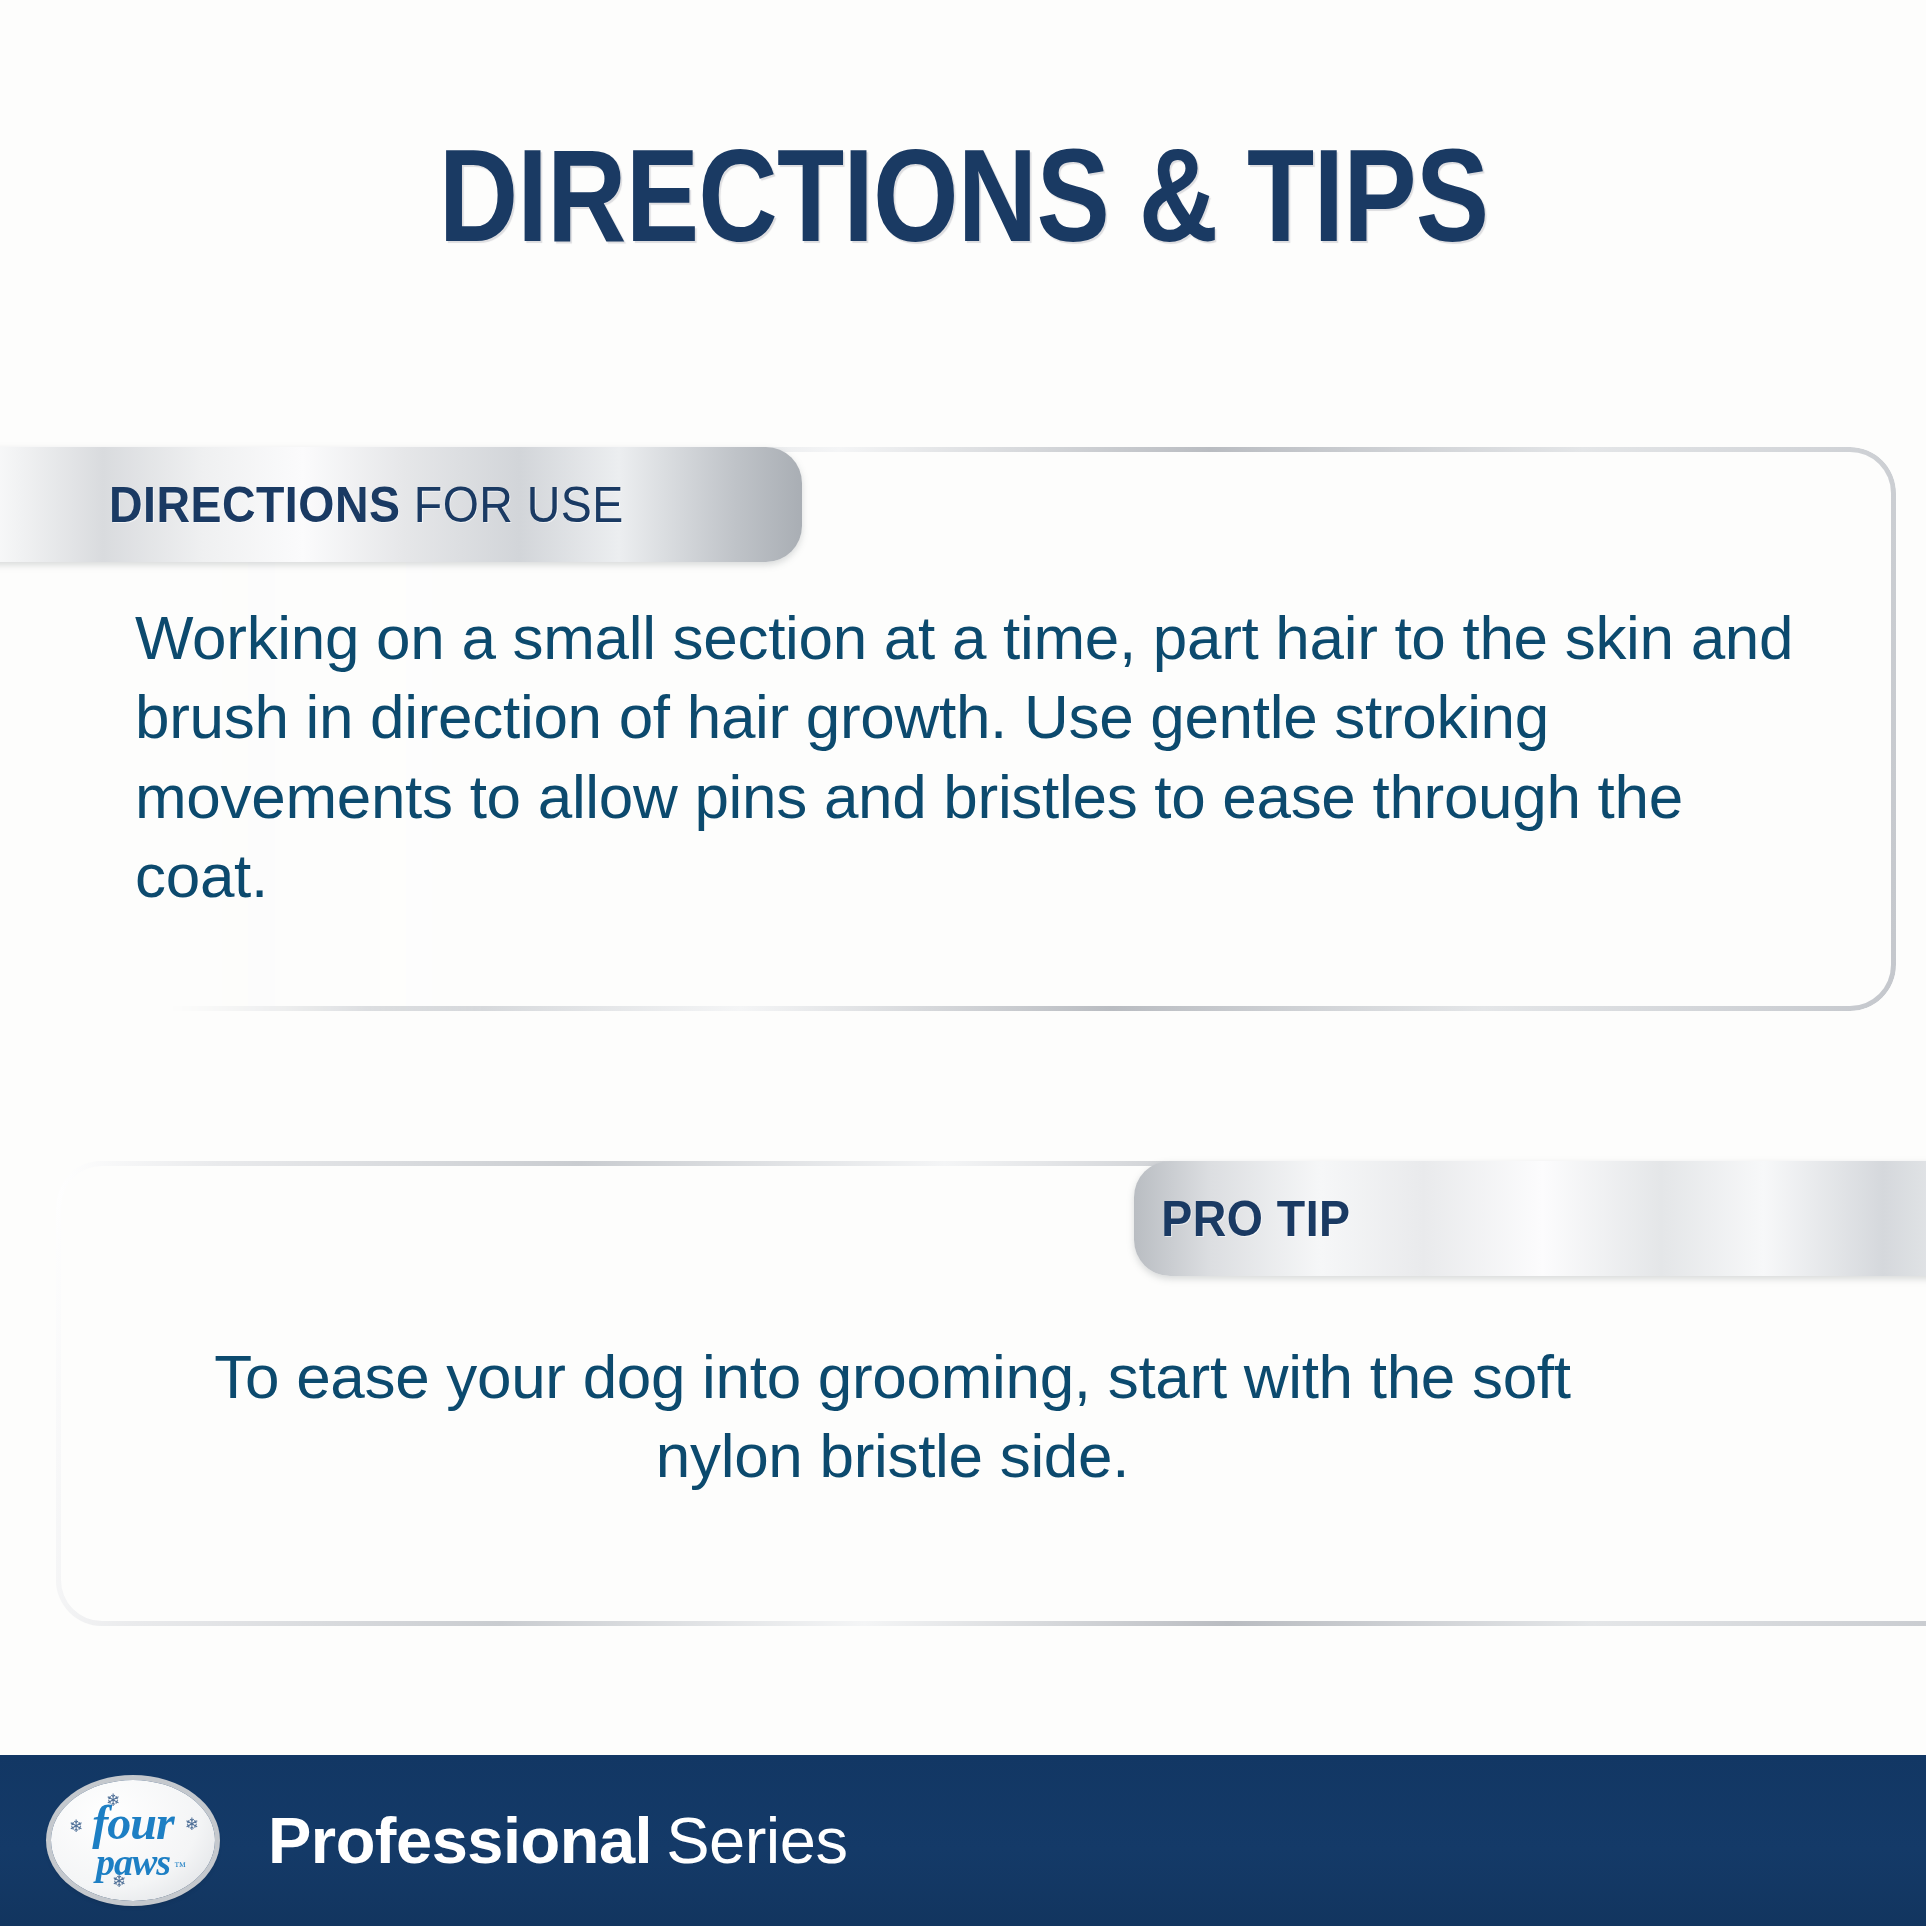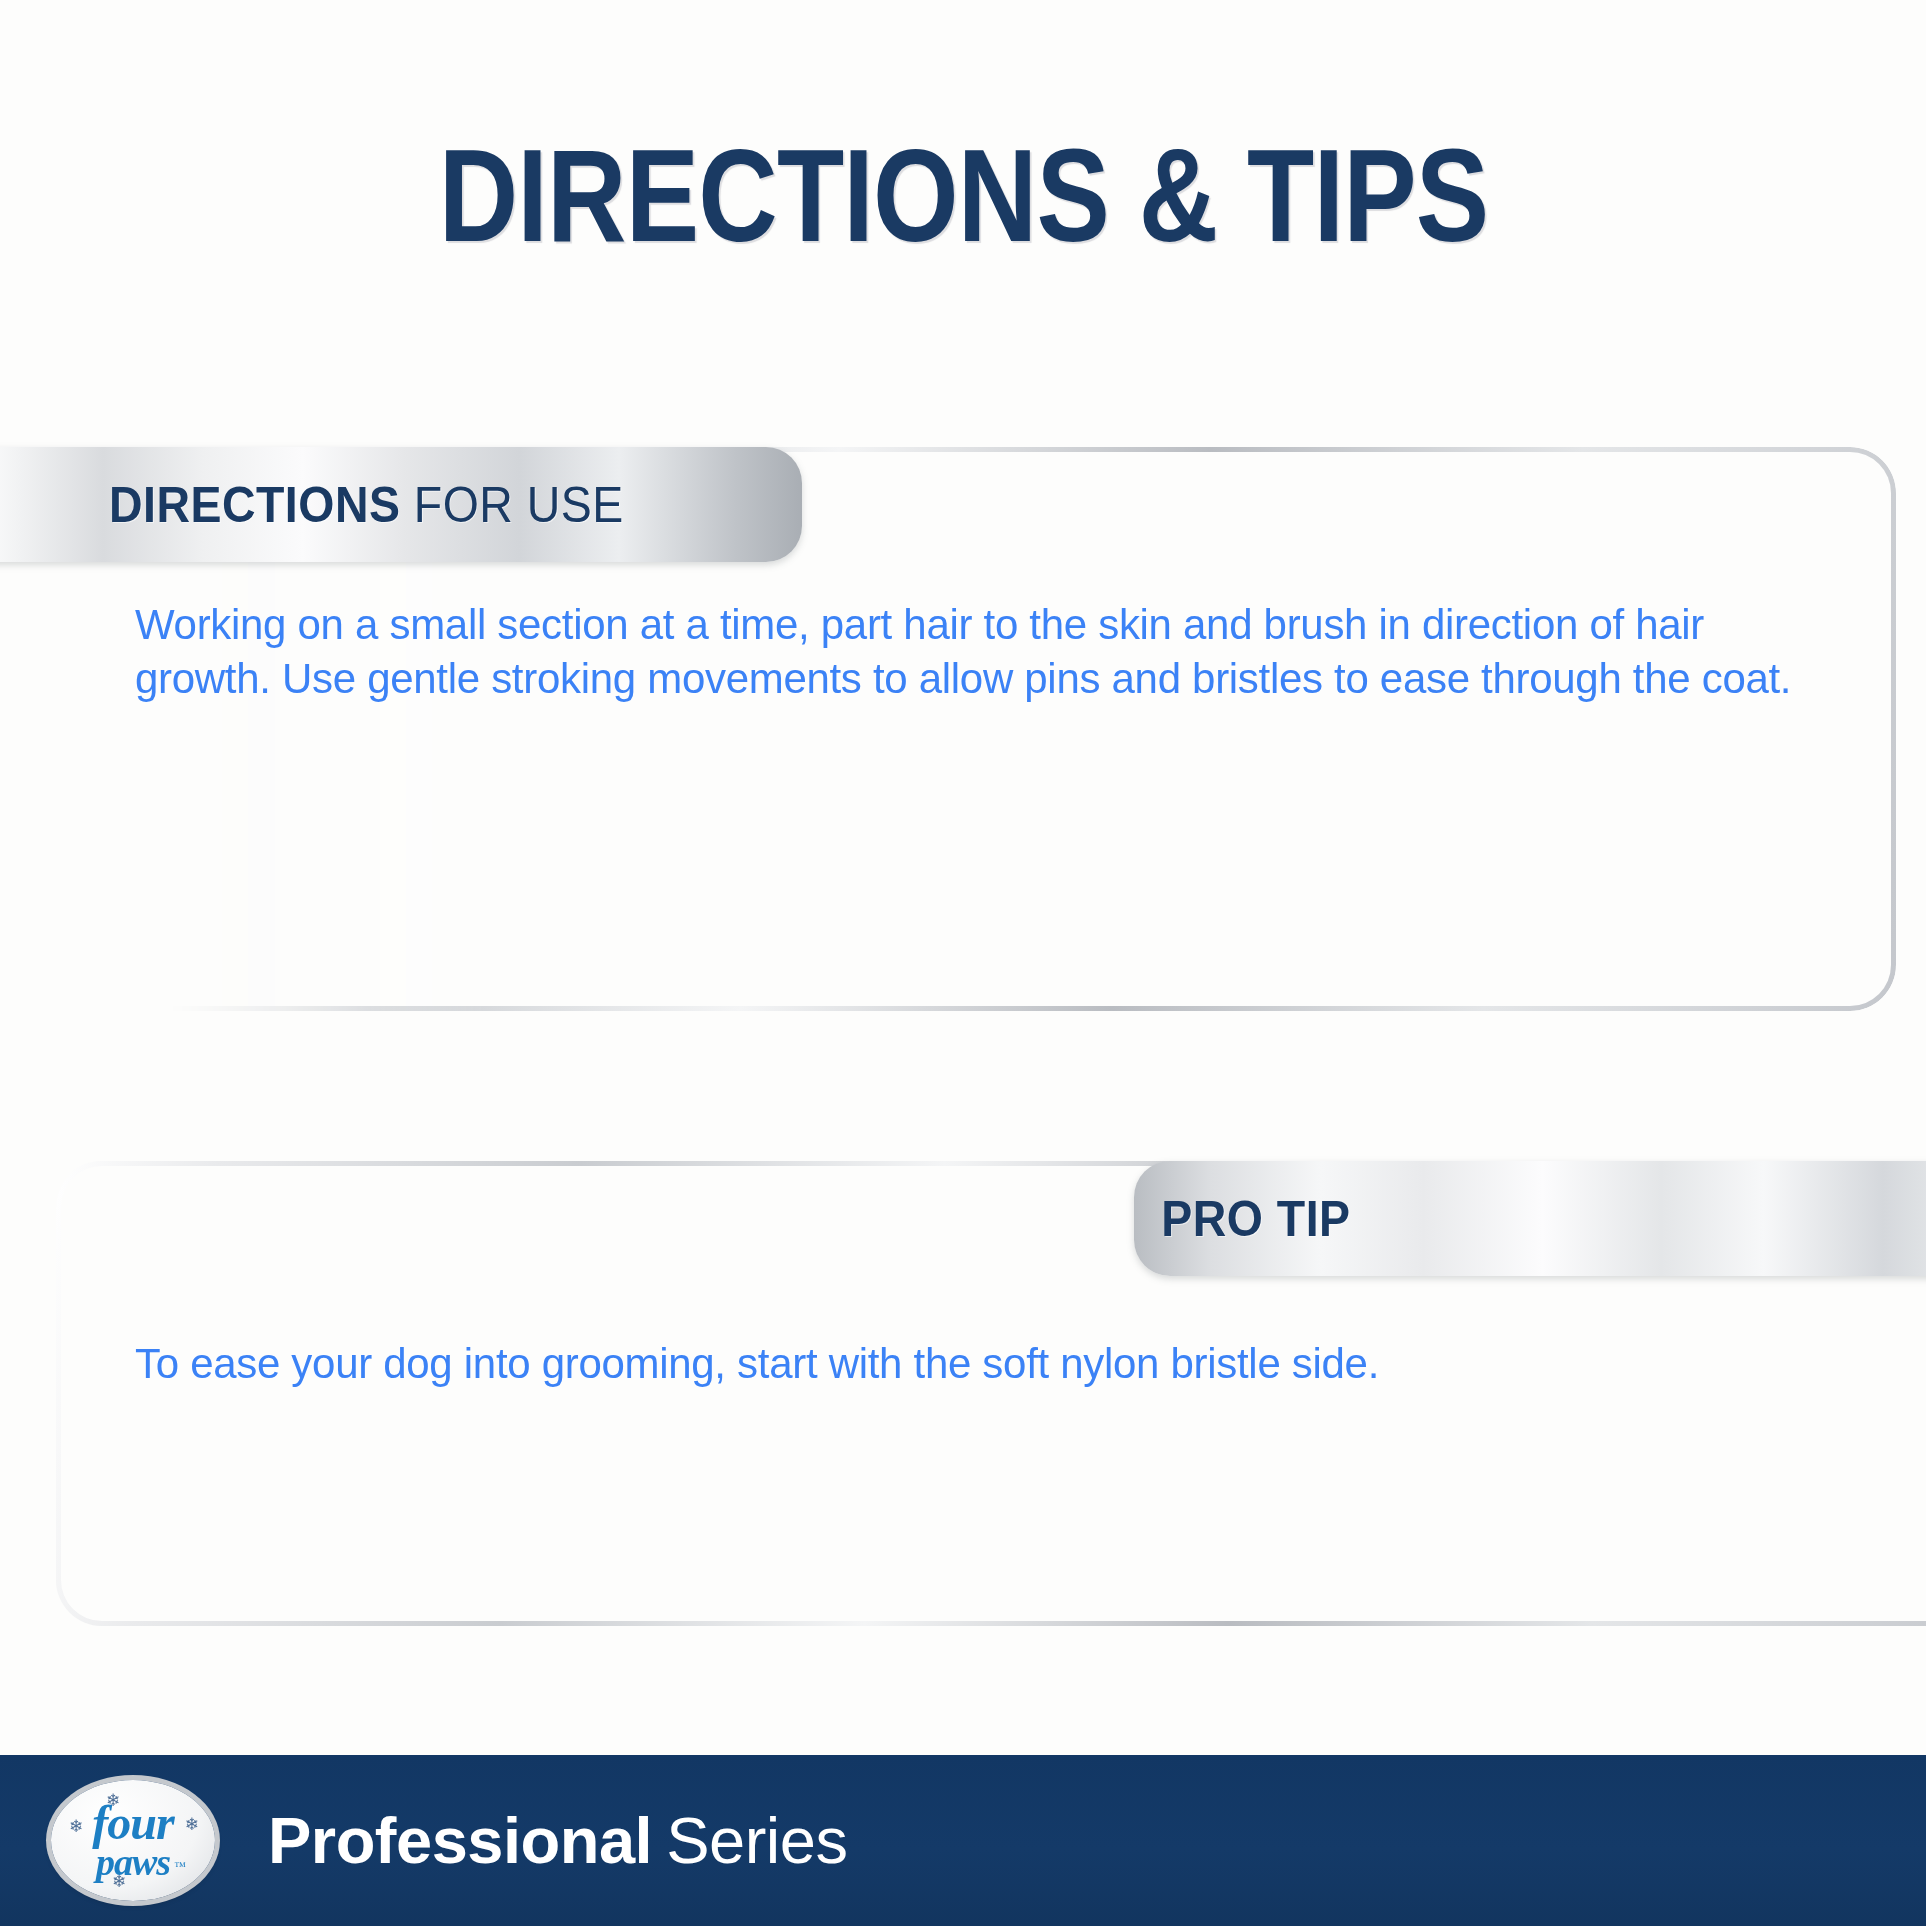--- a/index.html
+++ b/index.html
@@ -143,36 +143,37 @@
     transform-origin: left center;
     text-shadow: 1px 1px 0 rgba(255,255,255,0.55);
   }
   .banner-text .strong { font-weight: bold; }
   .banner-text .light  { font-weight: normal; }
   #banner-protip .banner-text { transform-origin: right center; }
 
   
   .card-body {
     position: absolute;
-    color: #3b82f6;
+    color: #0c4a6e;
     font-family: "Liberation Sans", sans-serif;
     font-weight: normal;
-    font-size: 42px;
+    font-size: 62px;
     line-height: 1.28;
     letter-spacing: -0.3px;
   }
   #body-directions {
     left: 135px;
     top: 598px;
     width: 1683px;
   }
   #body-protip {
     left: 135px;
     top: 1337px;
     width: 1515px;
+    text-align: center;
   }
 
   
   .footer {
     position: absolute;
     left: 0;
     top: 1755px;
     width: 1927px;
     height: 171px;
     background: linear-gradient(to bottom, #123764 0%, #143a68 55%, #12355f 100%);

